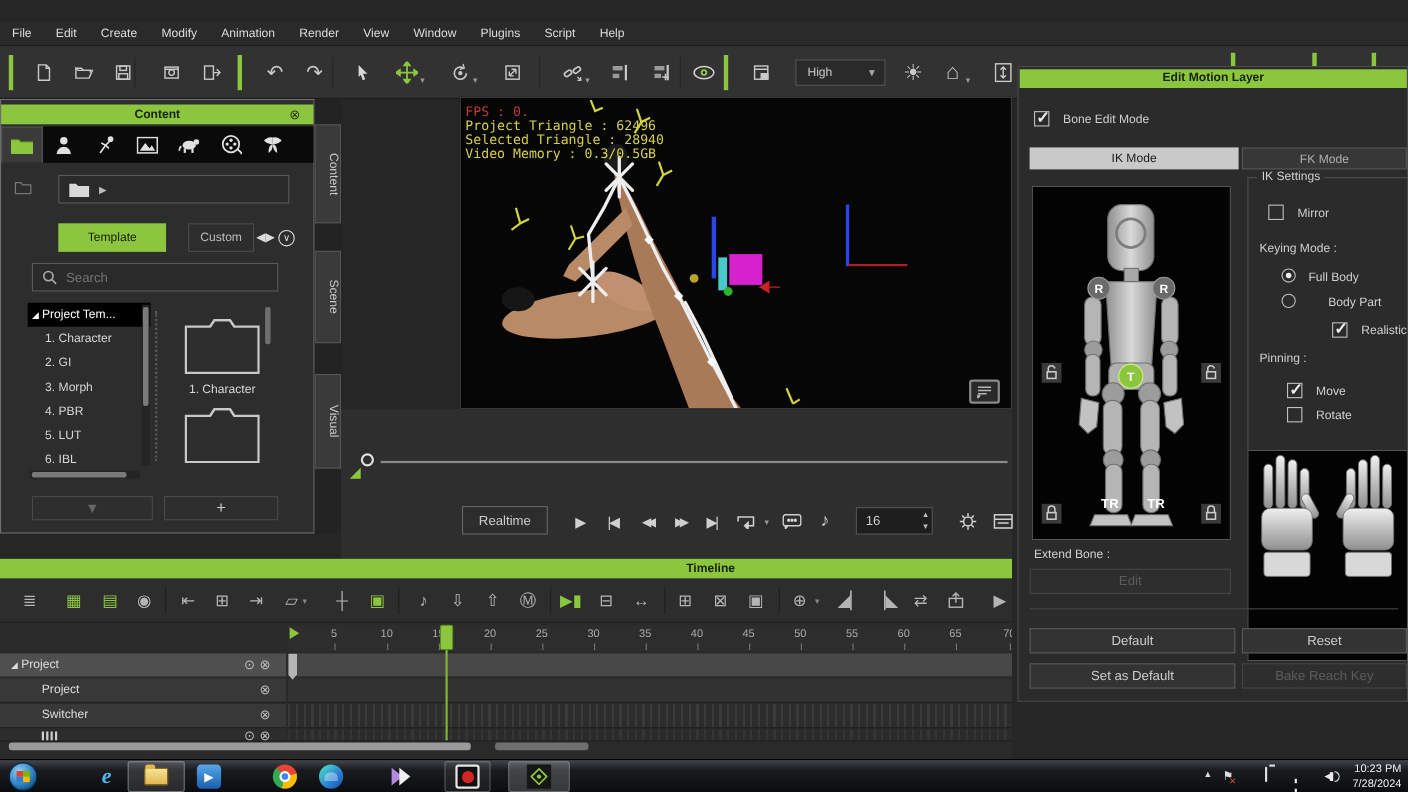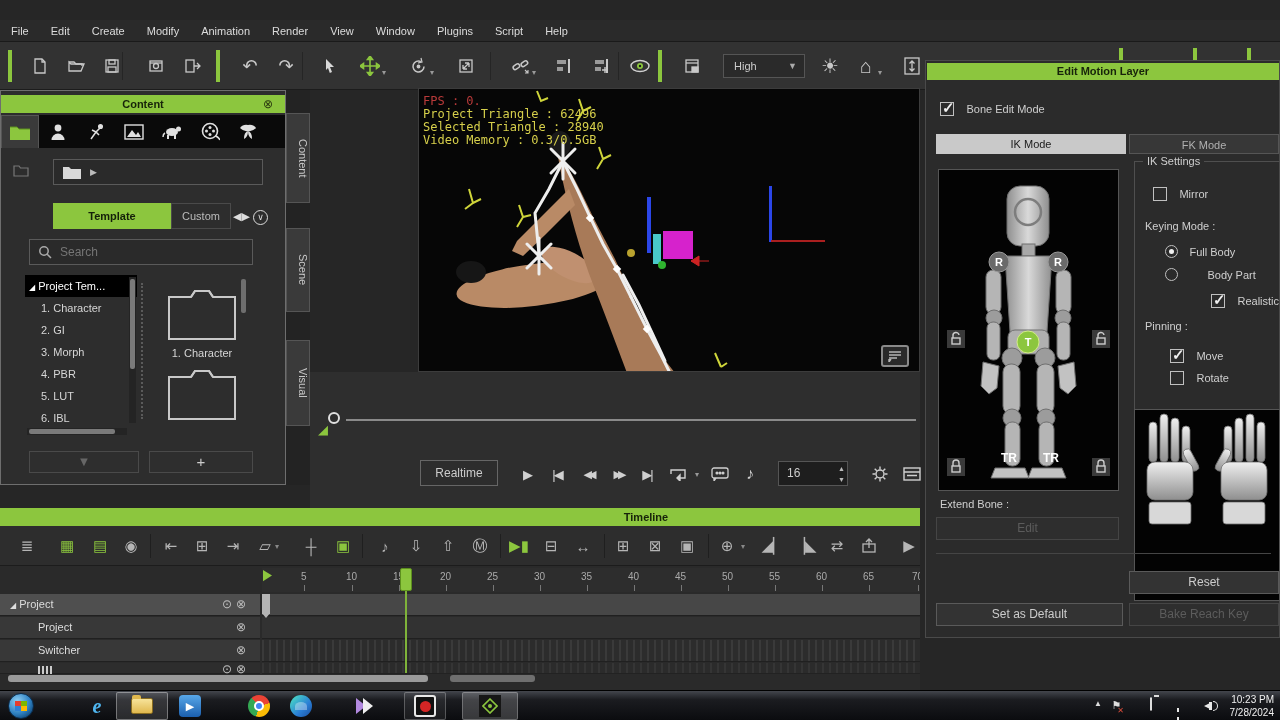--- a/index.html
+++ b/index.html
@@ -50,22 +50,22 @@
     line-height:18px; }
   .panel-close { position:absolute; right:12px; top:4px; color:#2b3a10; font-size:12px; line-height:18px; }
   .cat-row { position:absolute; left:0px; top:24px; width:284px; height:33px; background:#0a0a0a;
     display:flex; align-items:flex-end; }
   .cat-tab { width:38px; height:33px; display:flex; align-items:center; justify-content:center; }
   .cat-tab.active { background:#3a3a3a; border:1px solid #555; border-bottom:none; }
   .crumb-mini { position:absolute; left:12px; top:72px; width:18px; height:16px; color:#777; font-size:12px; }
   .crumb-box { position:absolute; left:52px; top:68px; width:210px; height:26px; background:#2a2a2a;
     border:1px solid #5a5a5a; display:flex; align-items:center; padding-left:8px; gap:8px; }
   .crumb-arrow { color:#bbb; font-size:9px; }
-  .tab-template { position:absolute; left:52px; top:112px; width:118px; height:26px; background:#8CC63E;
-    color:#14200a; font-weight:bold; font-size:11px; text-align:center; line-height:26px; }
+  .tab-template { position:absolute; left:52px; top:112px; width:98px; height:26px; background:#8CC63E;
+    color:#14200a; font-weight:normal; font-size:11px; text-align:center; line-height:26px; }
   .tab-custom { position:absolute; left:170px; top:112px; width:60px; height:26px; background:#2d2d2d;
     border:1px solid #4a4a4a; color:#bbb; font-size:11px; text-align:center; line-height:24px; }
   .tab-arrows { position:absolute; left:232px; top:112px; color:#ddd; font-size:11px; line-height:26px; }
   .circle-chevron { display:inline-block; width:15px; height:15px; border:1px solid #ddd;
     border-radius:50%; font-size:9px; line-height:13px; text-align:center; vertical-align:middle; }
   .search-box { position:absolute; left:28px; top:148px; width:224px; height:26px; background:#2a2a2a;
     border:1px solid #5a5a5a; display:flex; align-items:center; gap:8px; padding-left:8px; }
   .search-box input { background:transparent; border:none; outline:none; color:#999; font-size:12px;
     width:170px; font-family:"Liberation Sans",sans-serif; }
   .tree { position:absolute; left:24px; top:184px; width:112px; height:150px; background:#2d2d2d;
@@ -840,20 +840,21 @@
       </svg>
       <span class="hand-label" style="left:22px;">Right</span>
       <span class="hand-label" style="right:22px;">Left</span>
     </div>
 
     <div class="abs mp-label" style="left:14px; top:437px;">Extend Bone :</div>
     <div class="mp-btn disabled" style="left:10px; top:456px; width:183px;">Edit</div>
 
     <div class="mp-divider"></div>
 
+    <div class="mp-btn" style="left:10px; top:510px; width:187px;">Default</div>
     <div class="mp-btn" style="left:203px; top:510px; width:150px;">Reset</div>
     <div class="mp-btn" style="left:10px; top:542px; width:187px;">Set as Default</div>
     <div class="mp-btn disabled" style="left:203px; top:542px; width:150px;">Bake Reach Key</div>
   </div>
 
   <div class="taskbar">
     <div class="start-orb">
       <span class="flag4">
         <i style="background:#e53e30;"></i>
           <i style="background:#7db700;"></i>

